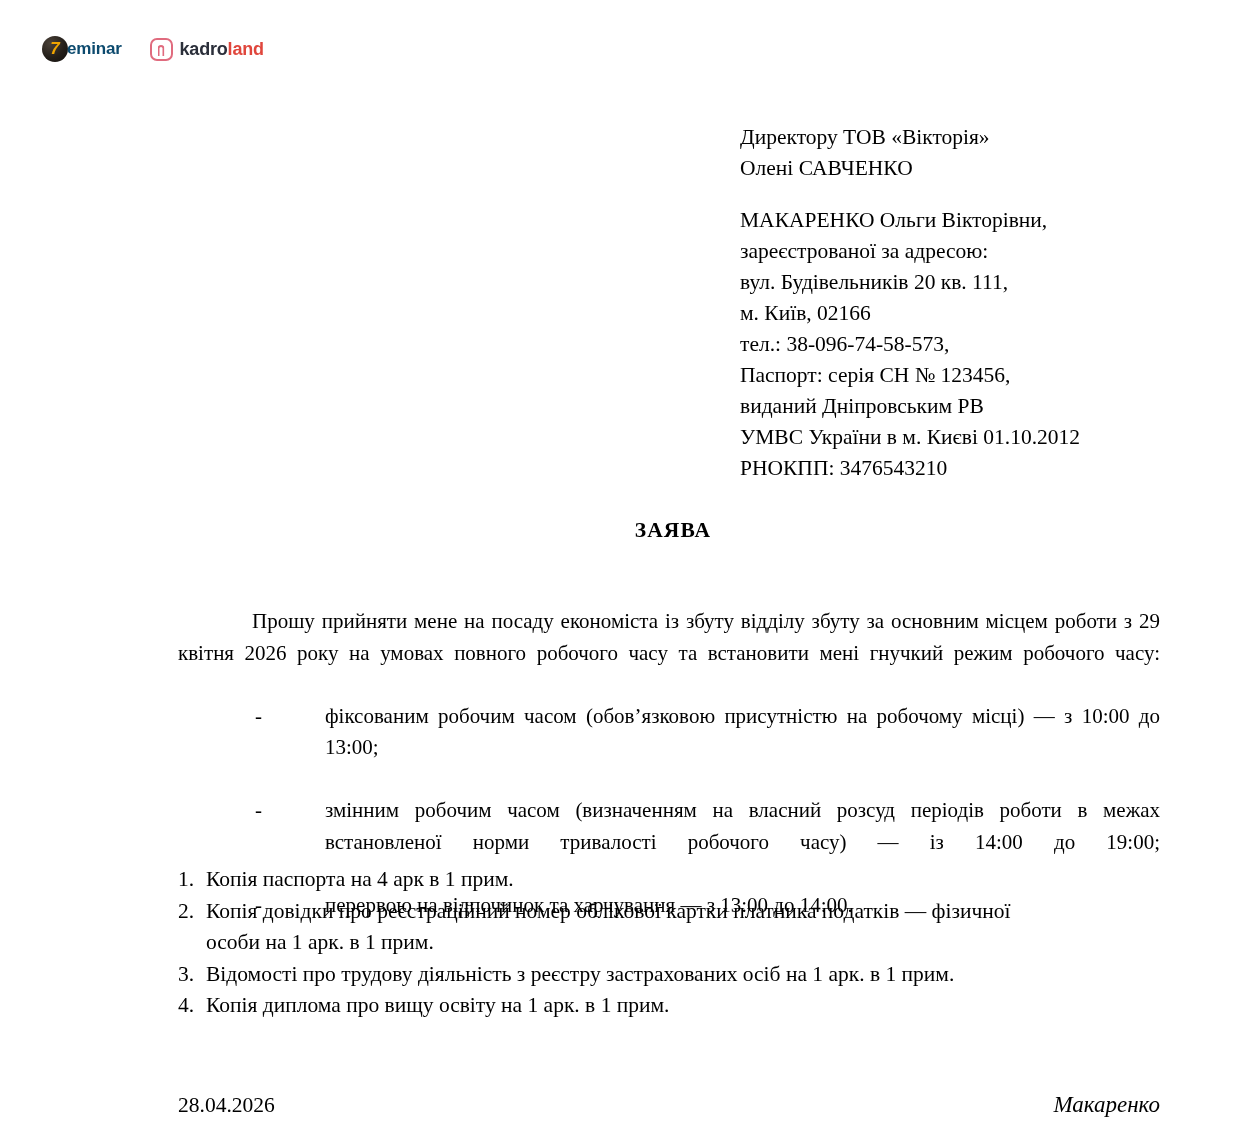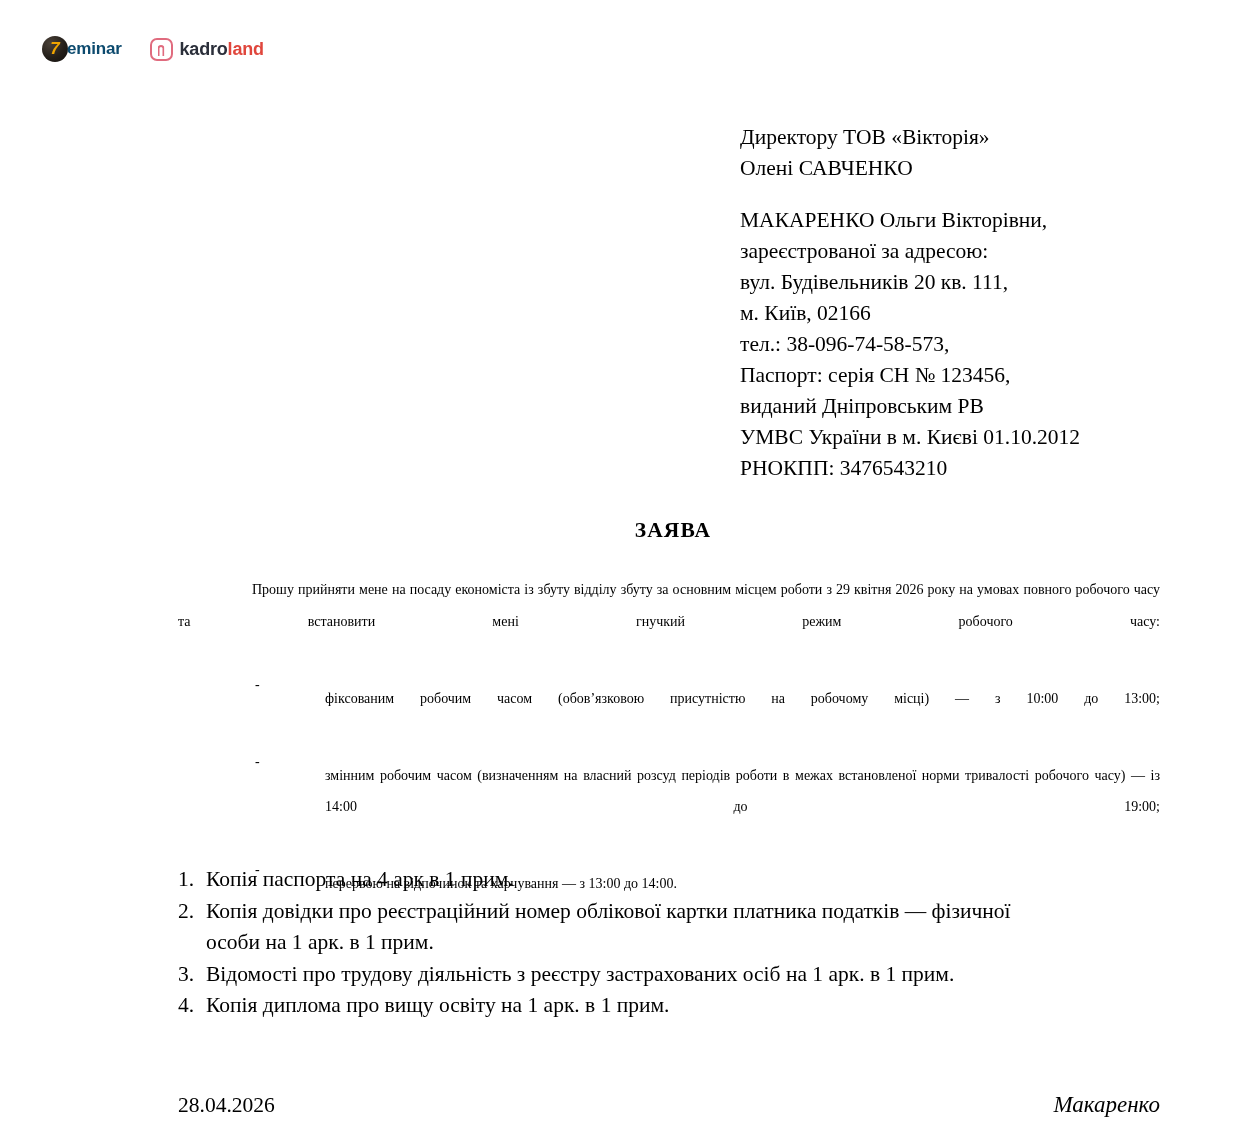--- a/index.html
+++ b/index.html
@@ -110,23 +110,23 @@
     font-size: 21.5px;
     font-weight: bold;
     letter-spacing: 1.1px;
     transform: translateX(53px);
   }
 
   
   .body-block {
     position: absolute;
     left: 178px;
-    top: 574px;
+    top: 606px;
     width: 982px;
-    font-size: 14px;
+    font-size: 21px;
     line-height: 31.5px;
   }
   .para {
     text-align: justify;
     text-indent: 74px;
     margin: 0;
   }
   .para::after {
     content: "";
     display: inline-block;
@@ -140,21 +140,20 @@
   .bullet-dash {
     flex: none;
     width: 147px;
     padding-left: 77px;
     box-sizing: border-box;
   }
   .bullet-text {
     flex: 1;
     text-align: justify;
     text-indent: 0;
-    margin-top: 14px;
   }
   .bullet-text.justify-all::after {
     content: "";
     display: inline-block;
     width: 100%;
   }
 
   
   .attachments {
     position: absolute;

